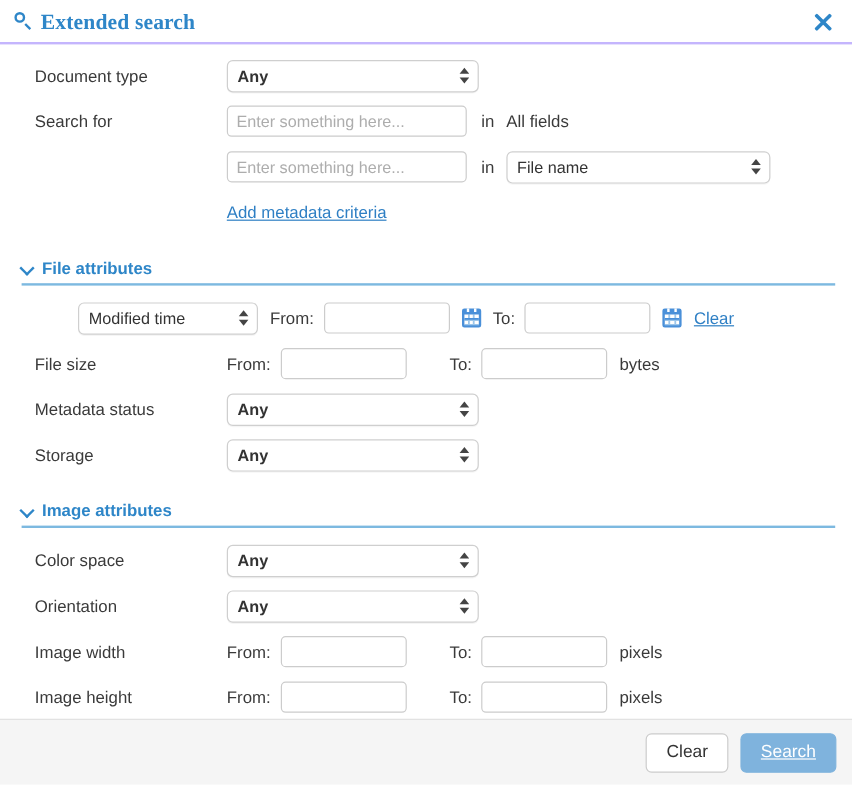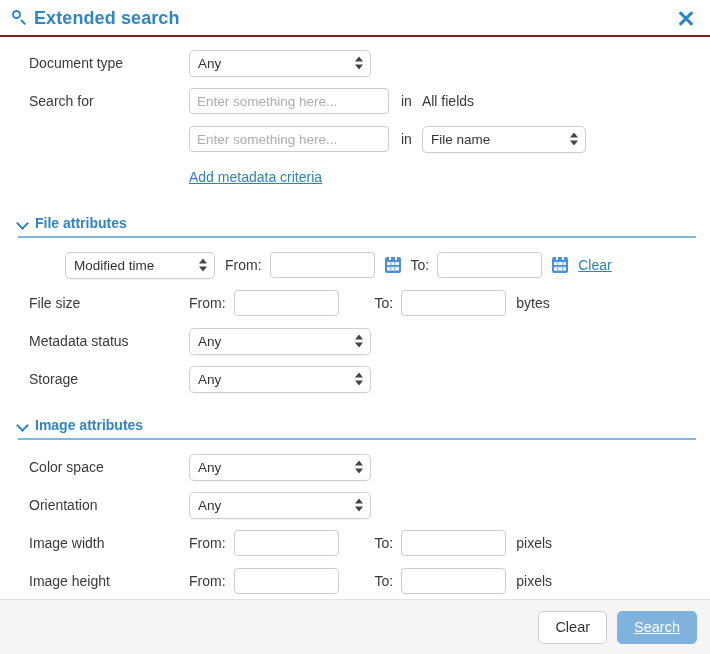--- a/index.html
+++ b/index.html
@@ -14,25 +14,26 @@
     font-size: 14px;
     color: #333333;
     overflow: hidden;
     position: relative;
   }
 
   
   .dialog-header {
     height: 37px;
     box-sizing: border-box;
-    border-bottom: 2px solid #7f1d1d;
+    border-bottom: 2px solid #c4b5fd;
     display: flex;
     align-items: center;
     padding: 0 14px 0 12px;
     position: relative;
+    font-family: Liberation Serif, serif;
   }
   .title-group {
     display: flex;
     align-items: center;
     gap: 7px;
   }
   .search-glyph {
     display: inline-block;
     width: 15px;
     height: 15px;
@@ -161,22 +162,22 @@
     border-right: 4px solid transparent;
   }
   .sel .arrows::before {
     top: 1px;
     border-bottom: 5px solid #444;
   }
   .sel .arrows::after {
     bottom: 1px;
     border-top: 5px solid #444;
   }
-  .sel-210 { width: 182px; }
-  .sel-205 { width: 164px; }
+  .sel-210 { width: 210px; font-weight: bold; }
+  .sel-205 { width: 220px; }
   .sel-150 { width: 150px; margin-left: 36px; }
 
   .inline-txt {
     font-size: 14px;
     color: #3a3a3a;
   }
   .mini-lbl {
     font-size: 14px;
     color: #3a3a3a;
   }

